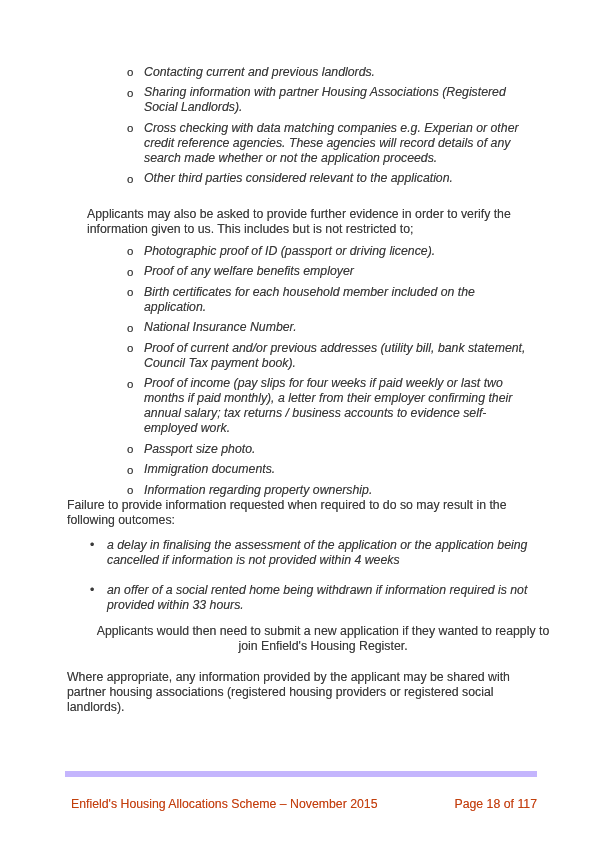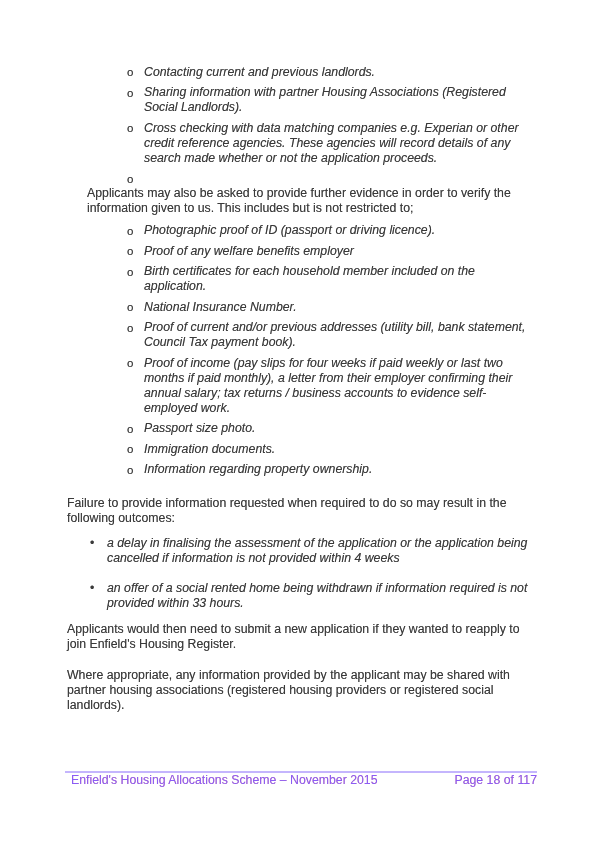--- a/index.html
+++ b/index.html
@@ -68,36 +68,36 @@
     position: absolute;
     left: 0;
     top: 0;
   }
   .li-text {
     white-space: pre-line;
     font-style: italic;
   }
   .para-1 { margin-top: 20.5px; margin-left: 20px; }
   .list-2 { margin-top: 7px; }
-  .para-2 { margin-top: 19px; }
+  .para-2 { margin-top: 0; }
   .list-3 { margin-top: 10px; }
-  .para-3 { margin-top: 11px; }
+  .para-3 { margin-top: 11px; text-align: center; }
   .para-4 { margin-top: 16px; }
   .footer {
     position: absolute;
     left: 65px;
     top: 771px;
     width: 472px;
-    border-top: 2px solid #c4b5fd;
-    padding-top: 0;
+    border-top: 6px solid #c4b5fd;
+    padding-top: 20px;
     display: flex;
     justify-content: space-between;
     font-size: 12.3px;
     line-height: 15px;
-    color: #8b5cf6;
+    color: #c2410c;
     text-shadow: 0 0 0.6px rgba(217,64,64,0.5);
   }
   .footer .footer-left { padding-left: 6px; }
 </style>
 </head>
 <body>
 
 <div class="page">
   <div class="content">
 
@@ -112,20 +112,21 @@
 Social Landlords).</span>
       </li>
       <li>
         <span class="marker">o</span>
         <span class="li-text">Cross checking with data matching companies e.g. Experian or other
 credit reference agencies. These agencies will record details of any
 search made whether or not the application proceeds.</span>
       </li>
       <li>
         <span class="marker">o</span>
+        <span class="li-text">Other third parties considered relevant to the application.</span>
       </li>
     </ul>
 
     <p class="para-1">Applicants may also be asked to provide further evidence in order to verify the
 information given to us. This includes but is not restricted to;</p>
 
     <ul class="o-list list-2">
       <li>
         <span class="marker">o</span>
         <span class="li-text">Photographic proof of ID (passport or driving licence).</span>

